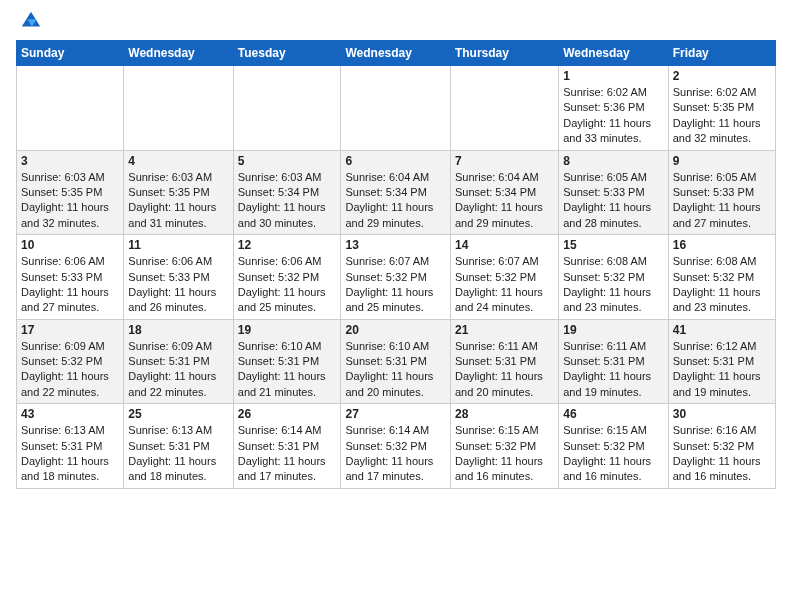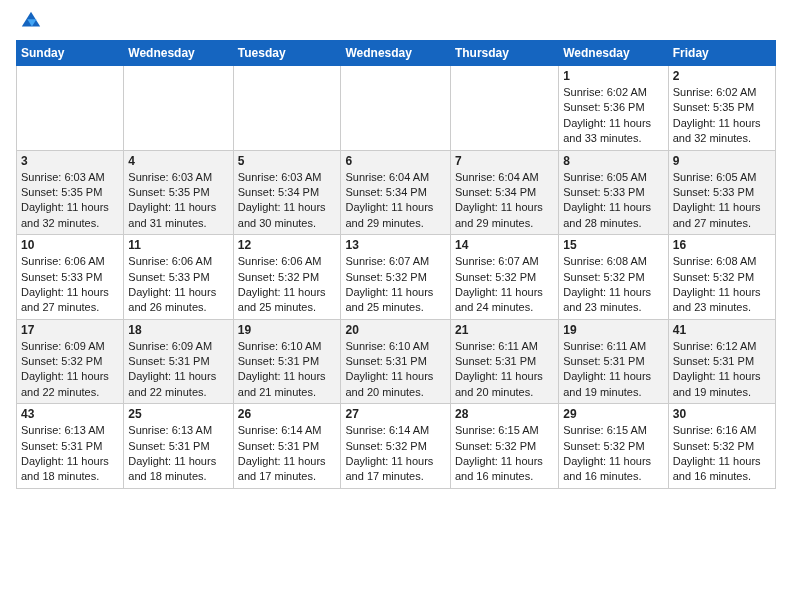--- a/index.html
+++ b/index.html
@@ -262,21 +262,21 @@
           </td>
           <td>
             <span class="day-num">27</span>
             <div class="day-info">Sunrise: 6:14 AM<br>Sunset: 5:32 PM<br>Daylight: 11 hours and 17 minutes.</div>
           </td>
           <td>
             <span class="day-num">28</span>
             <div class="day-info">Sunrise: 6:15 AM<br>Sunset: 5:32 PM<br>Daylight: 11 hours and 16 minutes.</div>
           </td>
           <td>
-            <span class="day-num">29</span>
+            <span class="day-num">46</span>
             <div class="day-info">Sunrise: 6:15 AM<br>Sunset: 5:32 PM<br>Daylight: 11 hours and 16 minutes.</div>
           </td>
           <td>
             <span class="day-num">30</span>
             <div class="day-info">Sunrise: 6:16 AM<br>Sunset: 5:32 PM<br>Daylight: 11 hours and 16 minutes.</div>
           </td>
         </tr>
       </tbody>
   </table>
 </div>

